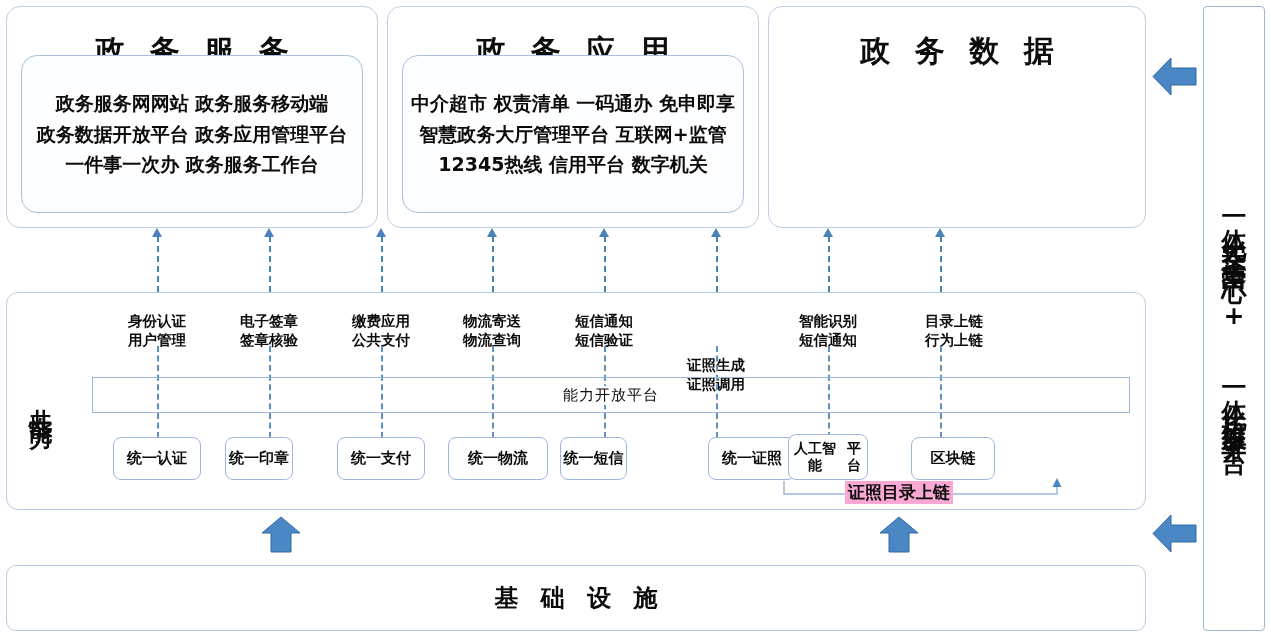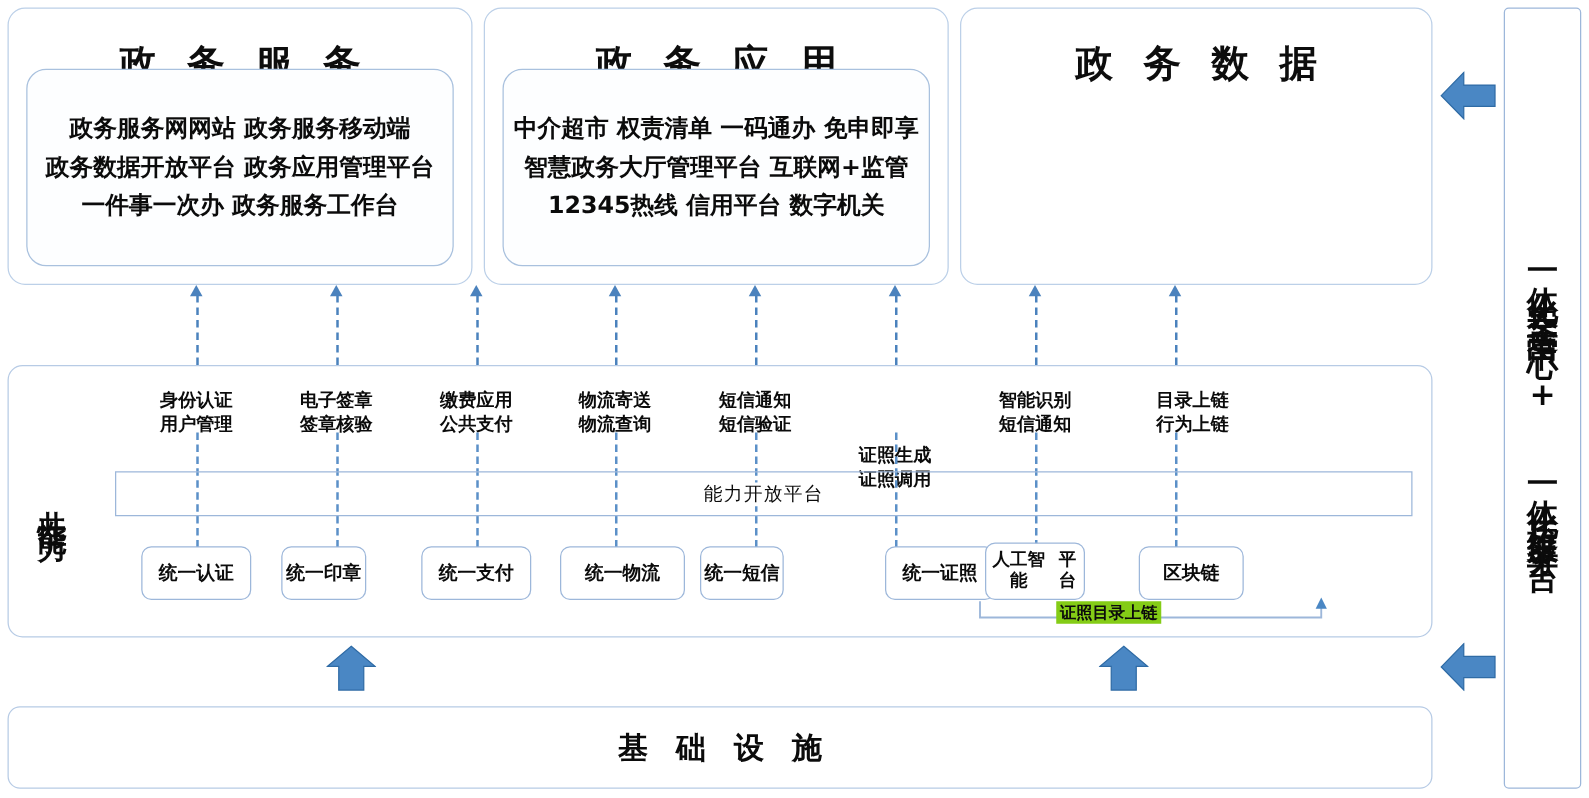--- a/index.html
+++ b/index.html
@@ -168,24 +168,24 @@
     text-align: center;
     z-index: 6;
   }
   .cap-box.two-line { height: 46px; top: 434px; font-size: 14px; }
 
   
   #chain-conn { position: absolute; left: 0; top: 0; pointer-events: none; }
   #chain-label {
     position: absolute;
     left: 845px; top: 481px;
-    font-size: 13px;
-    font-weight: bold;
-    color: #0b0b0b;
-    background: #84cc16;
+    font-size: 17px;
+    font-weight: bold;
+    color: #0b0b0b;
+    background: #f9a8d4;
     padding: 0 3px;
     white-space: nowrap;
     z-index: 7;
   }
 
   
   #infra {
     position: absolute;
     left: 6px; top: 565px;
     width: 1140px; height: 66px;

